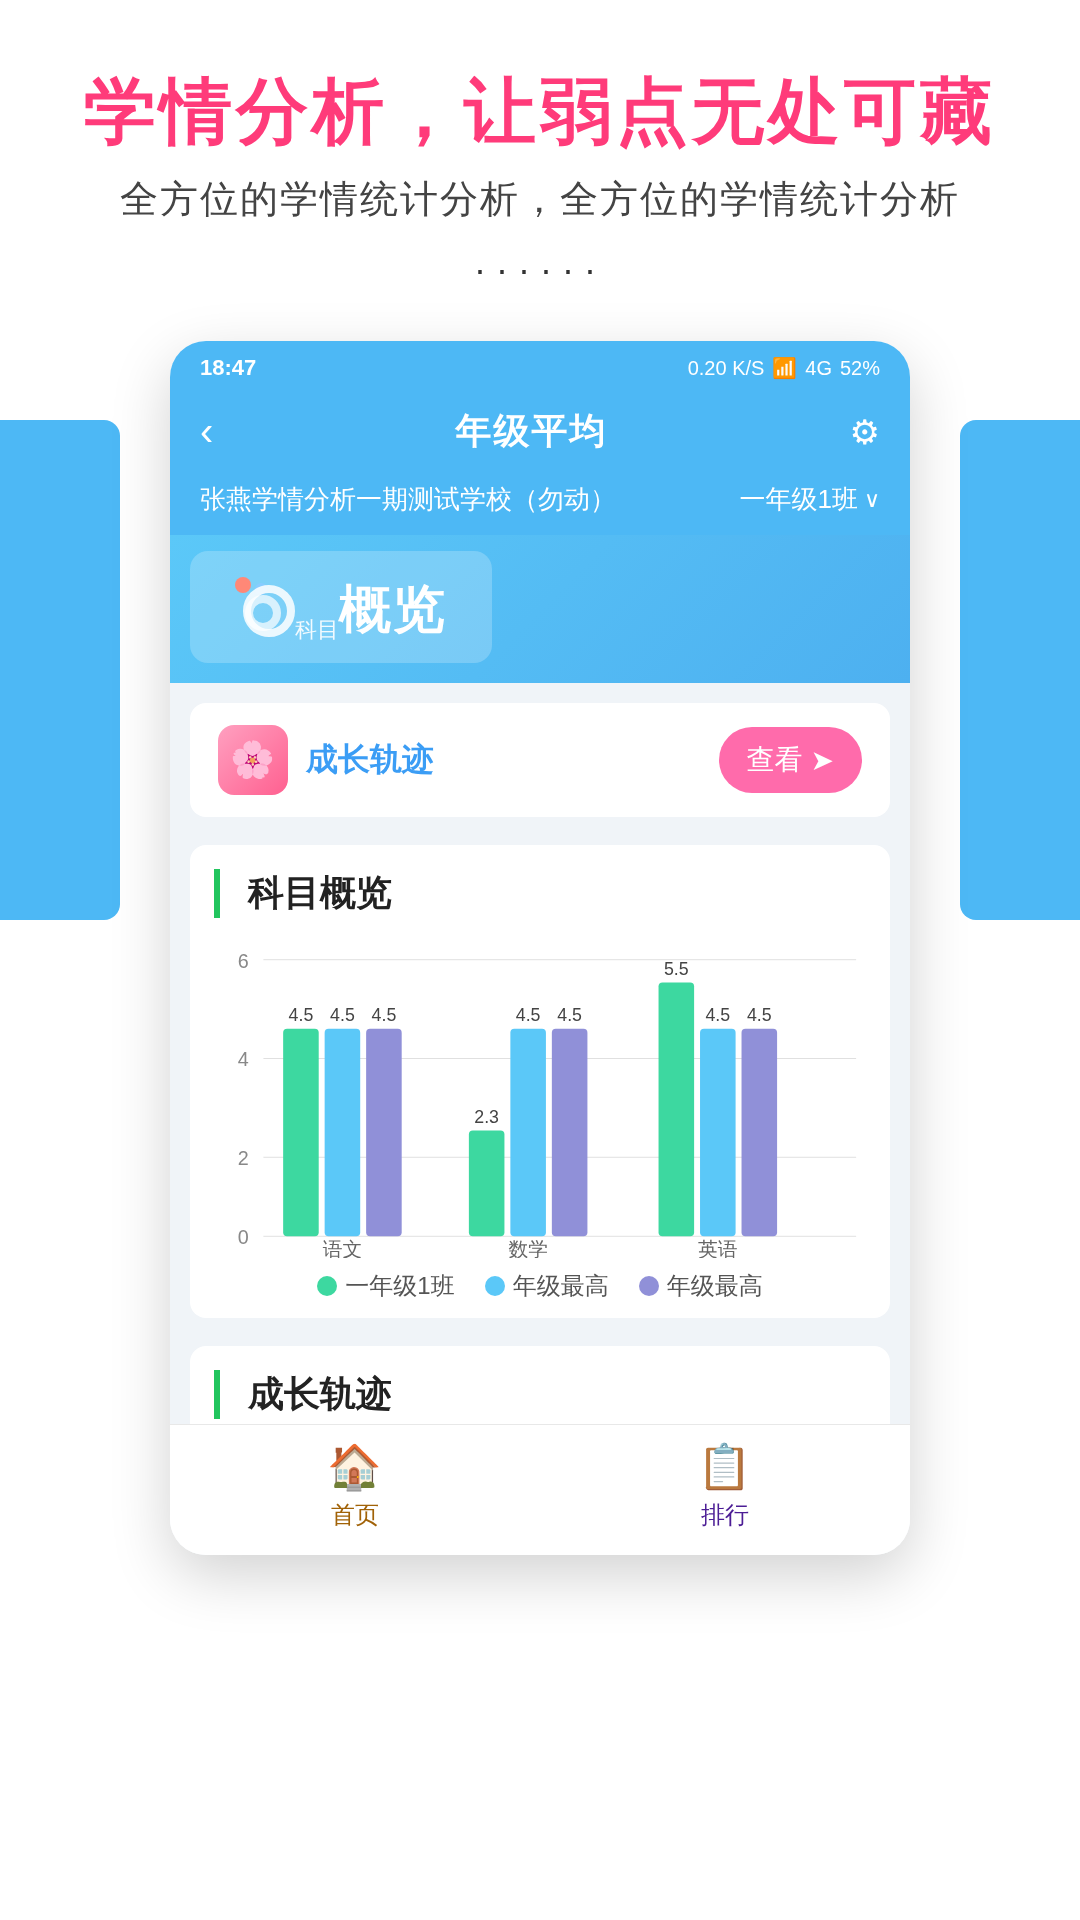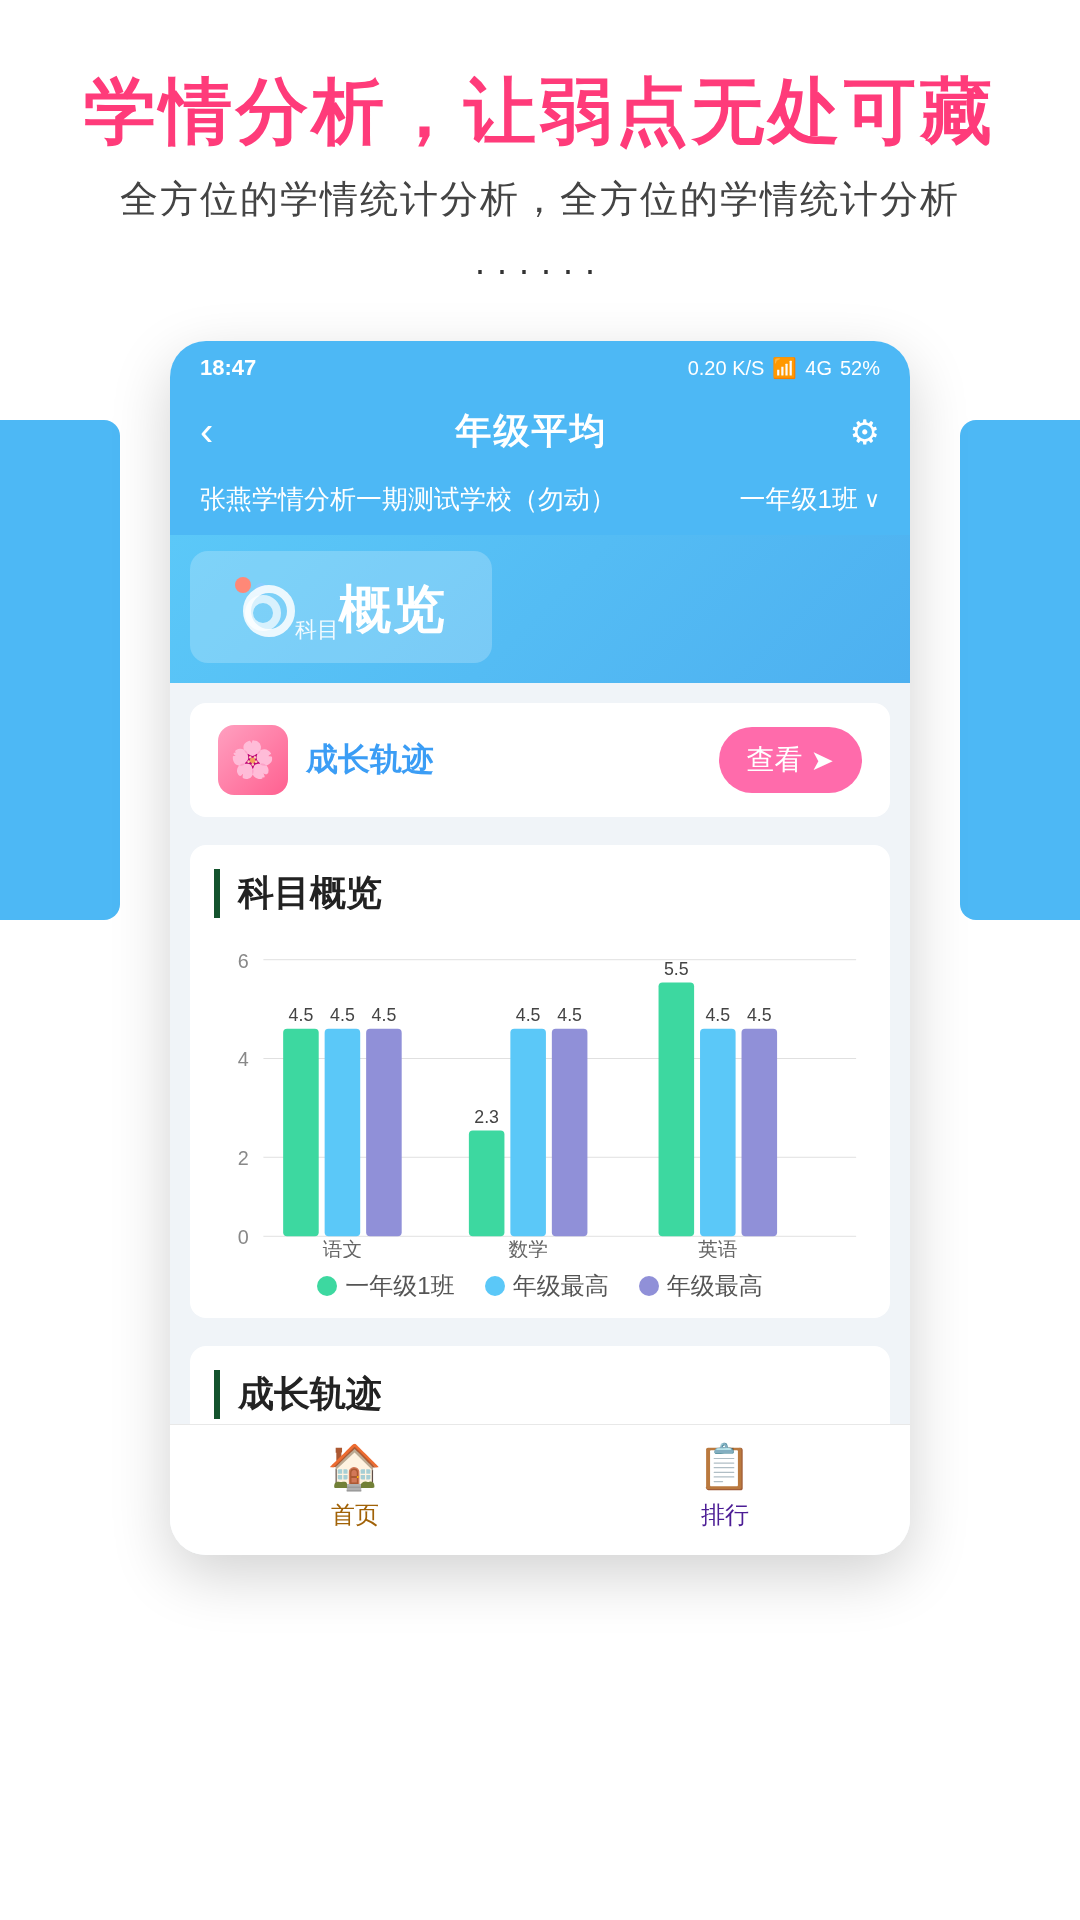--- a/index.html
+++ b/index.html
@@ -213,22 +213,22 @@
       align-items: center;
       gap: 8px;
     }
 
     
     .section-title {
       font-size: 36px;
       font-weight: 700;
       color: #222;
       margin-bottom: 20px;
-      border-left: 6px solid #14532d;
-      padding-left: 18px;
+      border-left: 6px solid #22c55e;
+      padding-left: 28px;
     }
 
     
     .chart-section {
       background: #fff;
       border-radius: 16px;
       padding: 24px 24px 16px;
       margin-bottom: 28px;
     }
     .chart-area {

